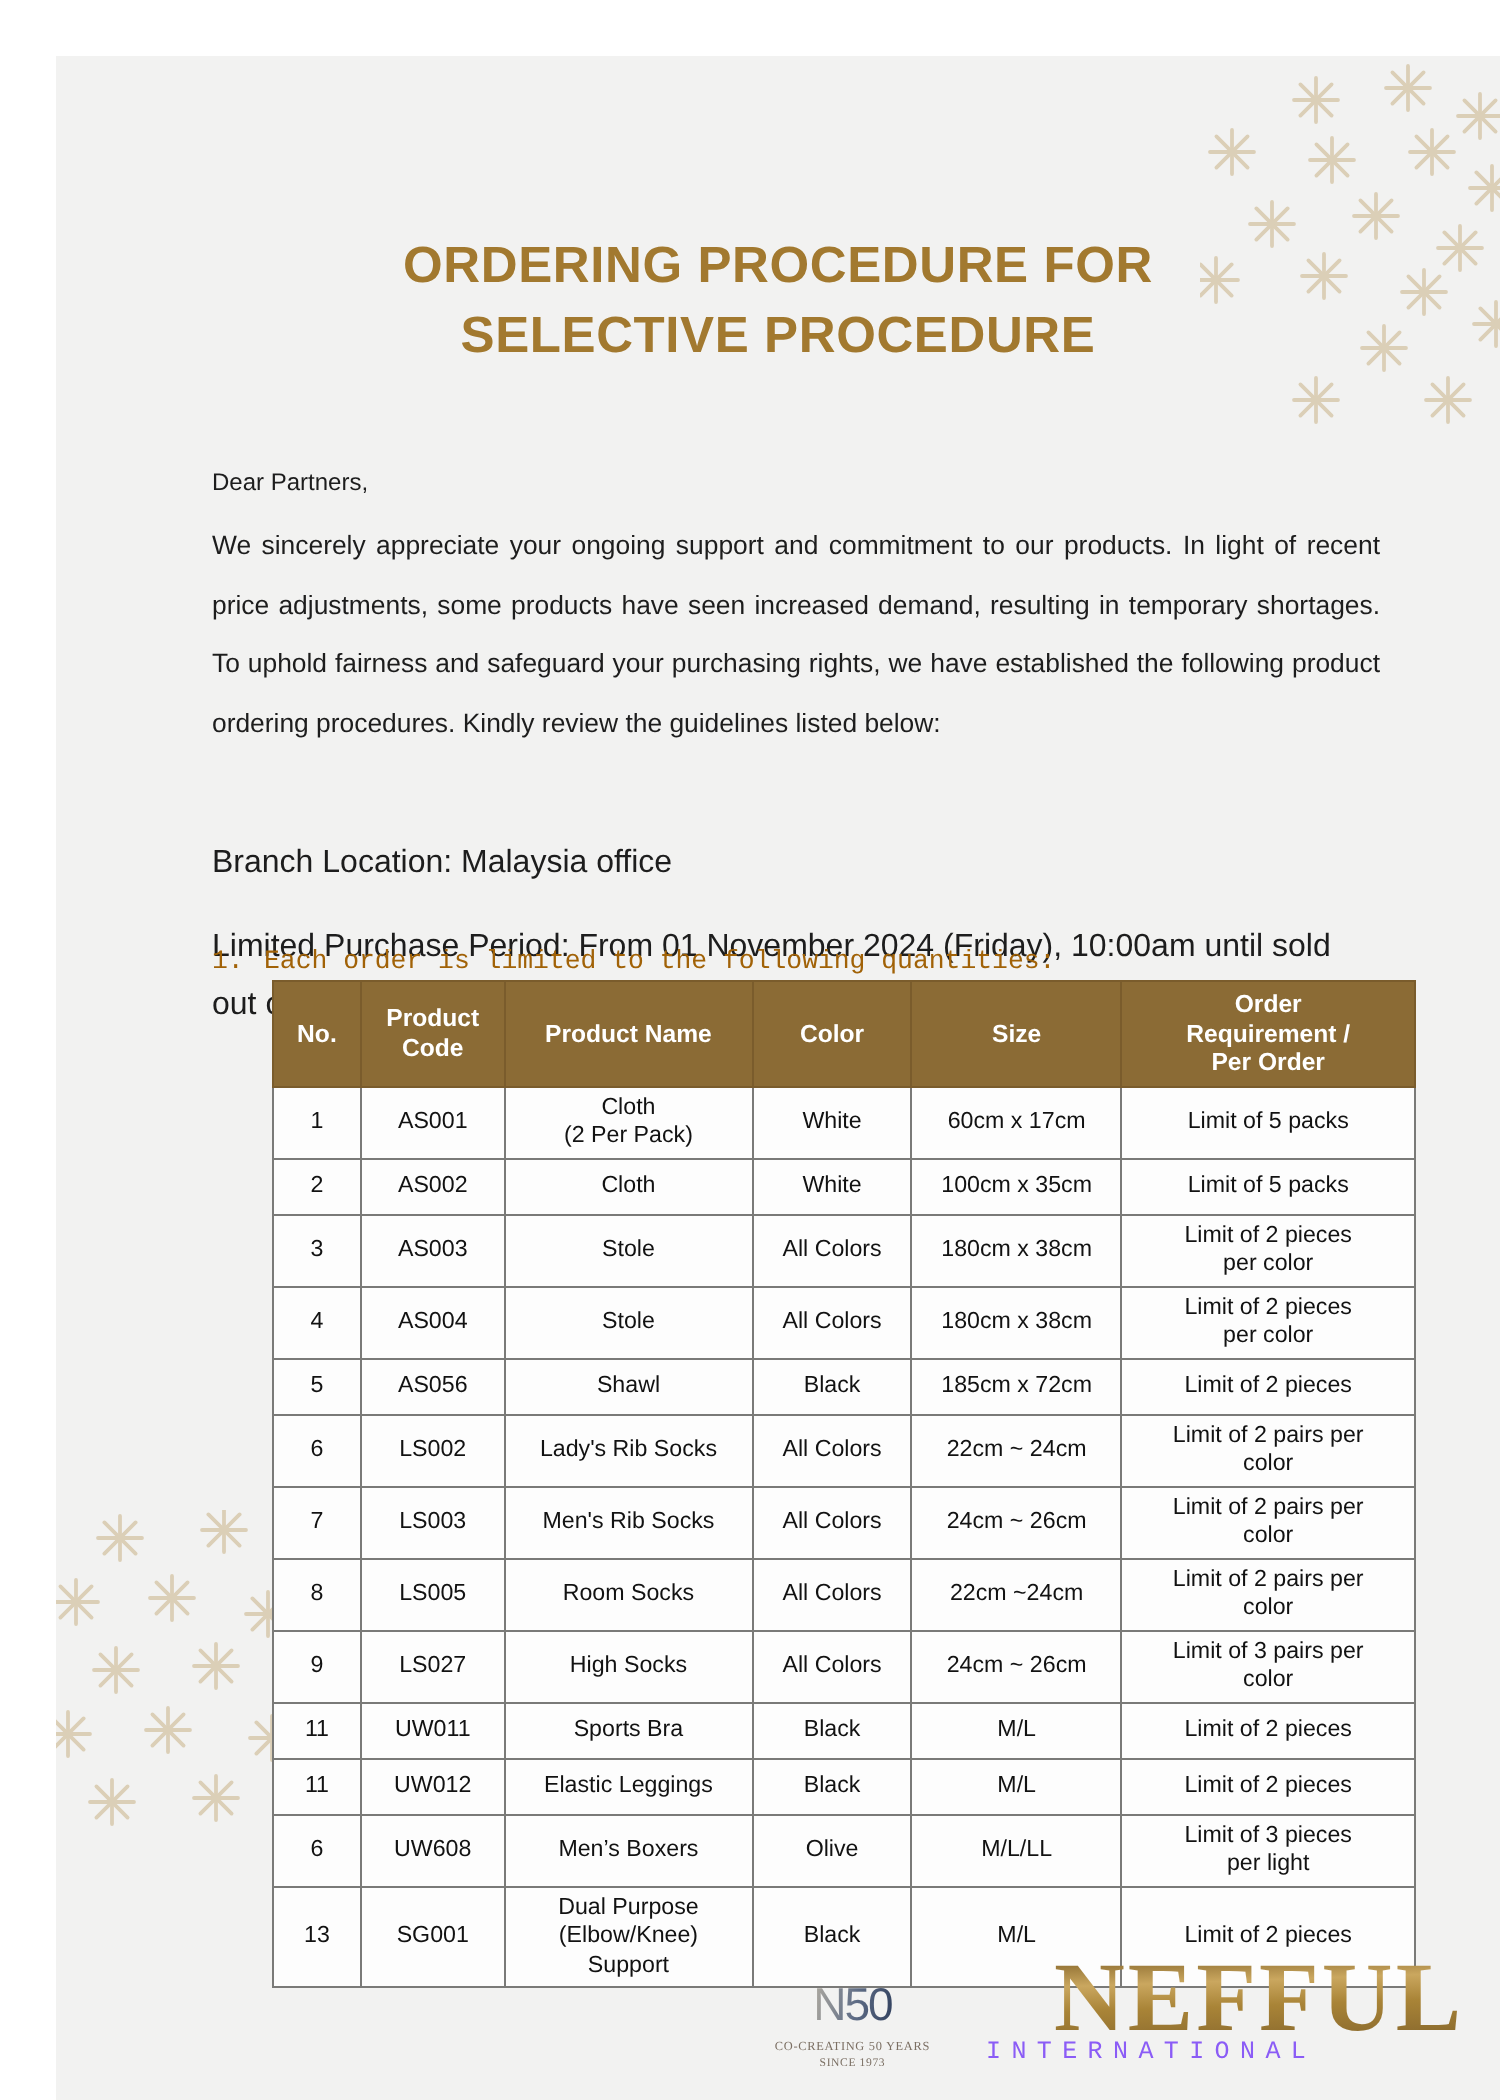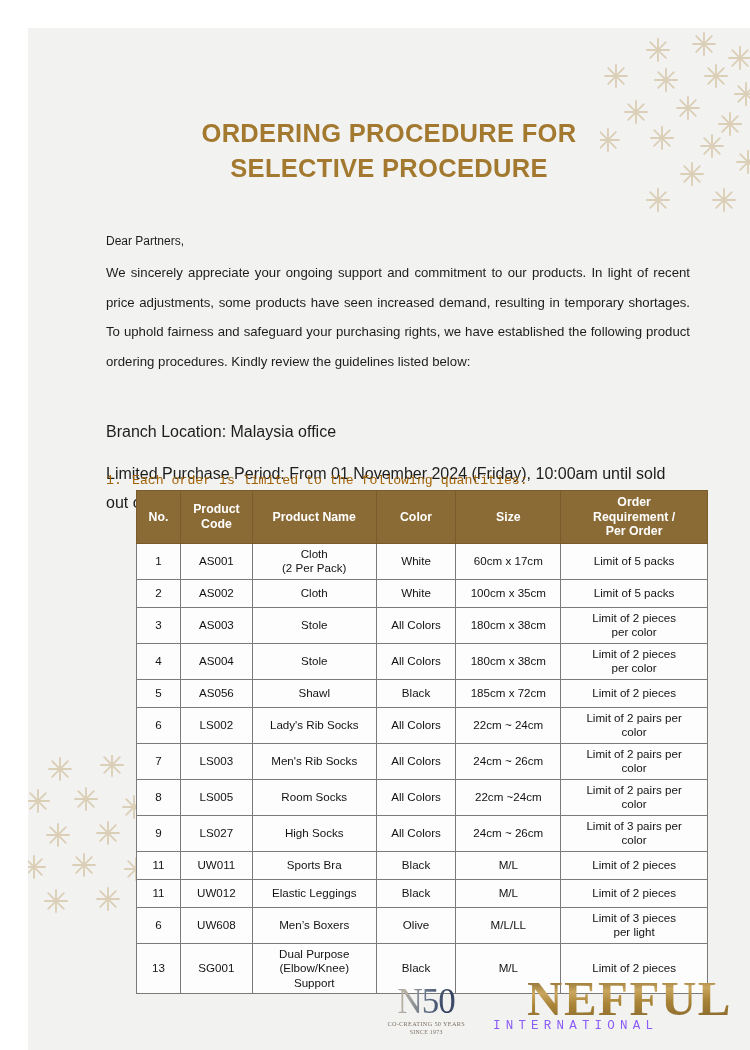--- a/index.html
+++ b/index.html
@@ -141,22 +141,22 @@
     display: flex;
     align-items: flex-end;
     gap: 18px;
   }
   .n50 {
     position: relative;
     text-align: center;
     padding-right: 8px;
   }
   .n50-mark {
-    font-family: Liberation Serif, serif;
-    font-size: 35px;
+    font-family: Liberation Sans, sans-serif;
+    font-size: 23px;
     line-height: 36px;
     letter-spacing: -1px;
     background: linear-gradient(100deg, #6d6a63 0%, #b9b2a4 22%, #5f6d86 52%, #2f3e5c 78%, #7d8699 100%);
     -webkit-background-clip: text;
     background-clip: text;
     color: transparent;
     font-weight: normal;
     text-align: center;
   }
   .n50-sub1 {

